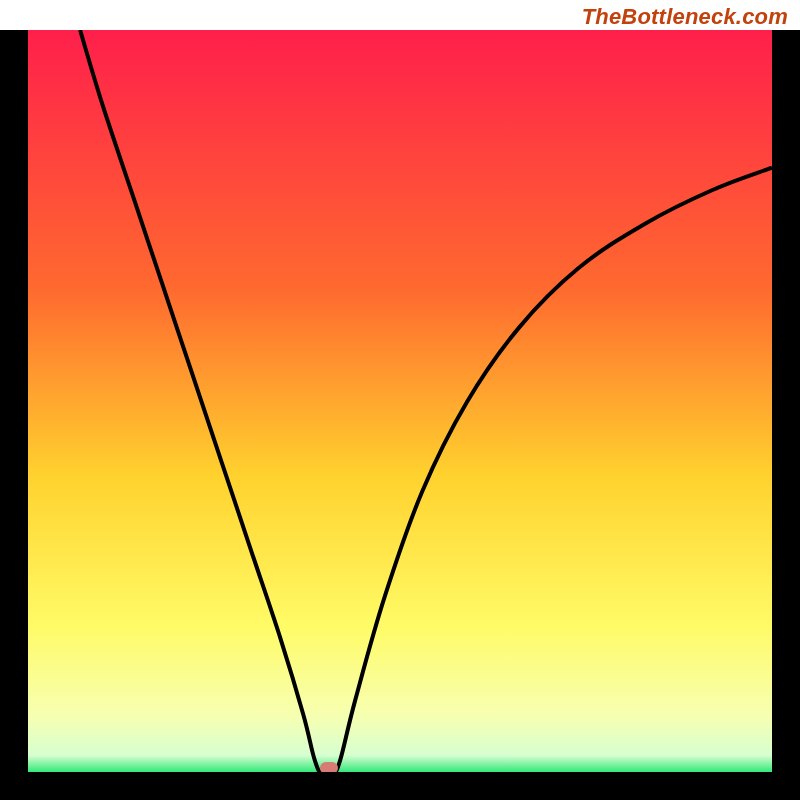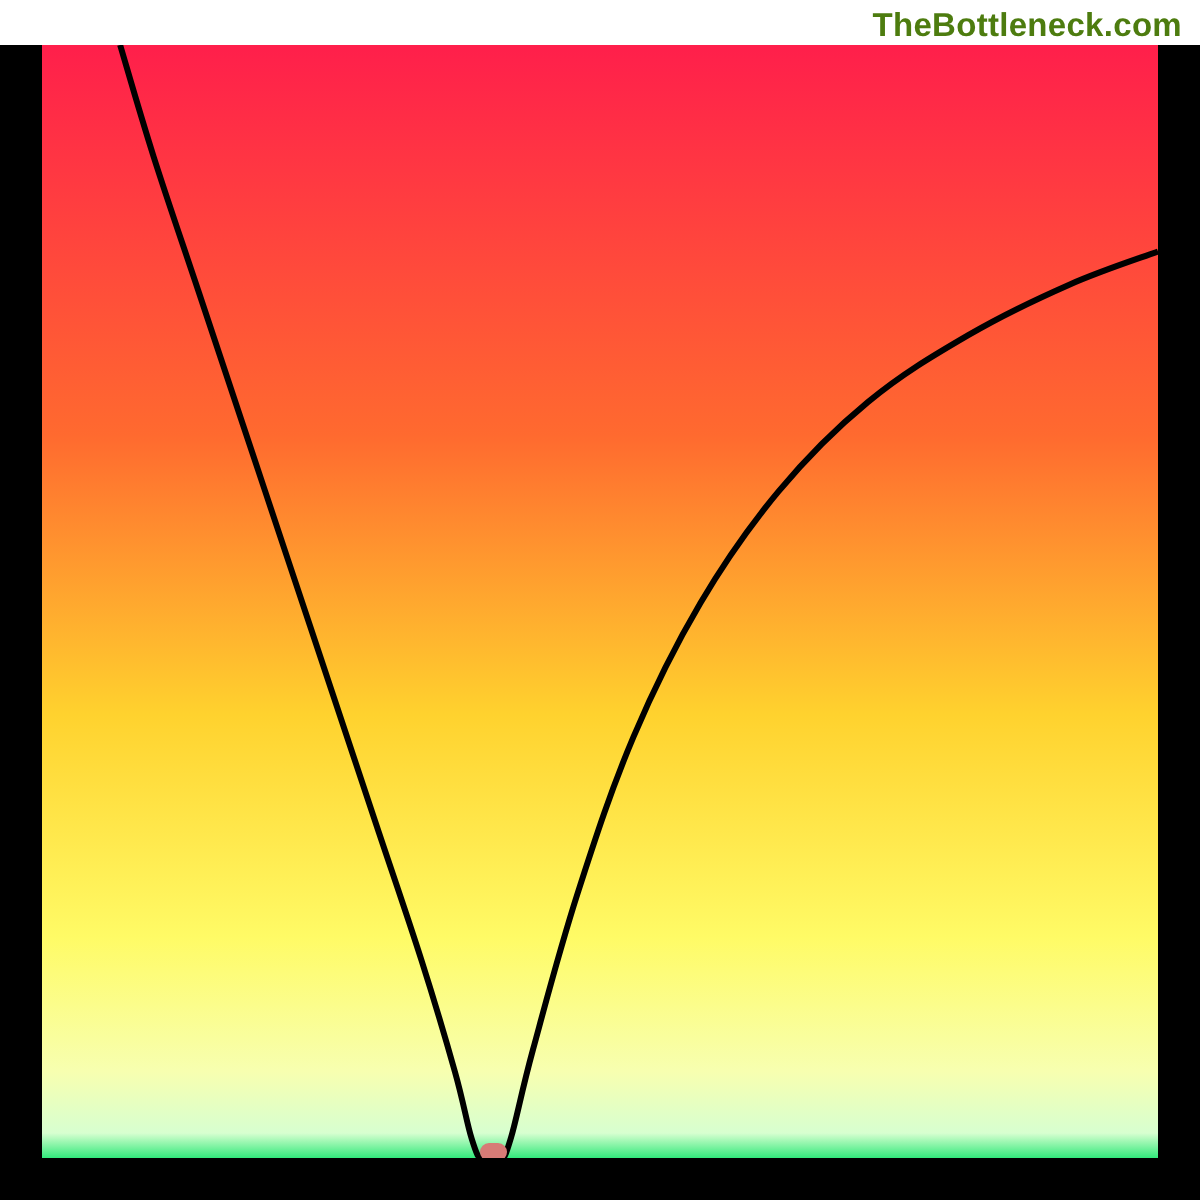--- a/index.html
+++ b/index.html
@@ -14,23 +14,24 @@
     position: relative;
     width: 800px;
     height: 800px;
   }
   .attribution {
     position: absolute;
     top: 4px;
     right: 12px;
     font-size: 22px;
     font-weight: bold;
-    color: #4d7c0f;
+    color: #c2410c;
     letter-spacing: 0.2px;
     z-index: 10;
+    font-style: italic;
   }
   .plot-outer {
     position: absolute;
     left: 0;
     top: 30px;
     width: 800px;
     height: 770px;
     background: #000000;
   }
   .plot-inner {

